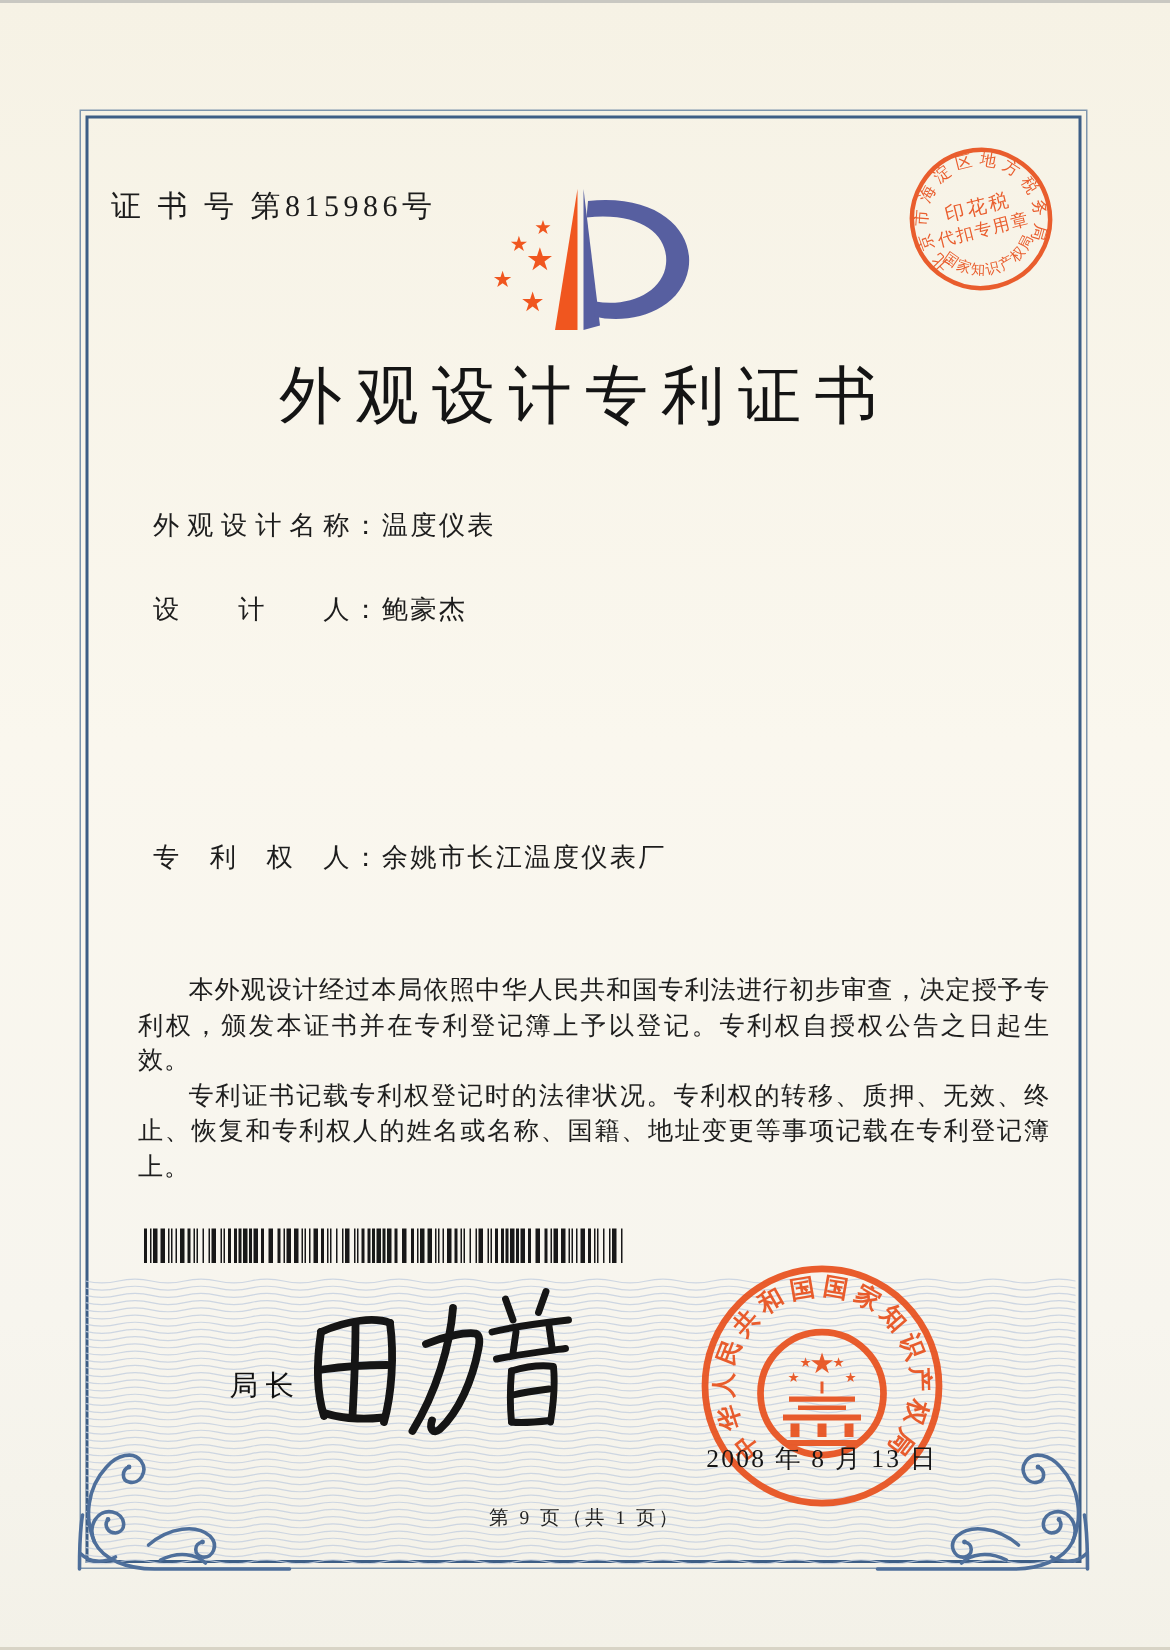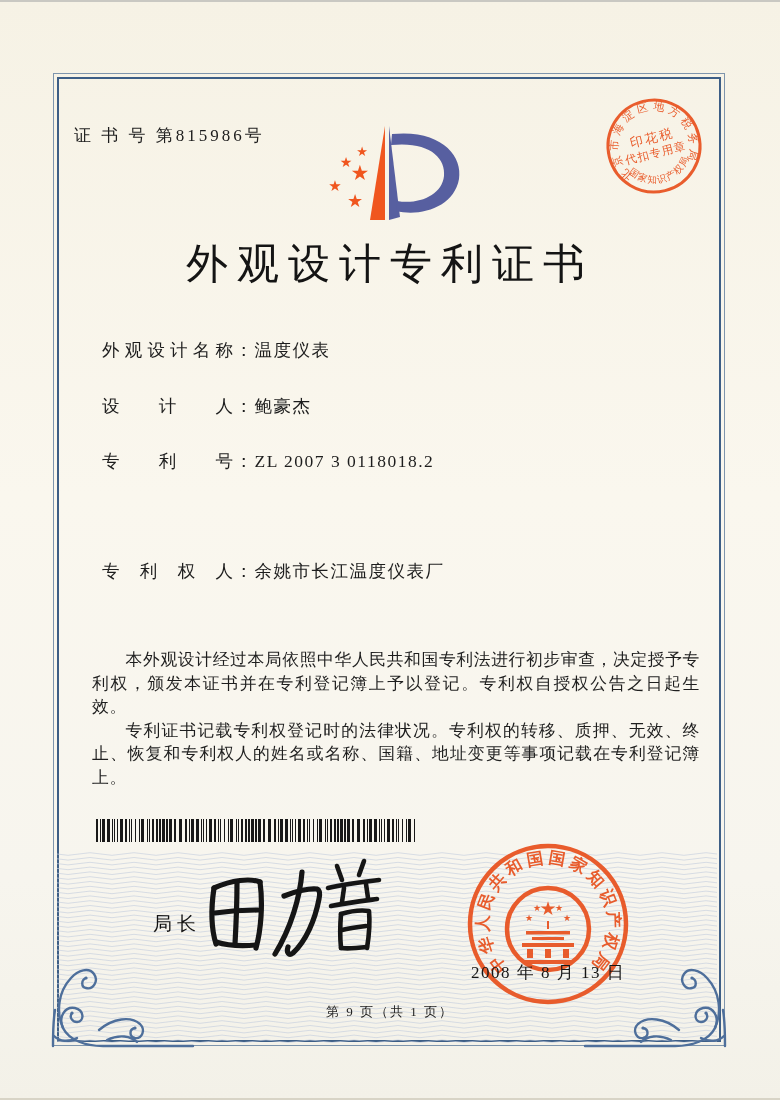--- a/index.html
+++ b/index.html
@@ -8,21 +8,21 @@
     background:linear-gradient(#f6f2e5,#faf7ee 45%,#f7f5ee 80%,#f3f1e8);
     font-family:"Liberation Serif","DejaVu Serif",serif;color:#222;
   }
   .page::before{content:"";position:absolute;top:0;left:0;right:0;height:2px;background:#c9c8c2;}
   .page::after{content:"";position:absolute;bottom:0;left:0;right:0;height:2px;background:#d8d4c6;}
 
   
   .frame-outer{position:absolute;left:53px;top:73px;width:670px;height:971px;border:1px solid #7e95ad;}
   .frame-inner{position:absolute;left:57px;top:77px;width:660px;height:961px;border:2px solid #3d5e86;}
 
-  .cert-no{position:absolute;left:74px;top:124px;font-size:17px;letter-spacing:3px;color:#1c1c1c;text-align:center;}
+  .cert-no{position:absolute;left:74px;top:124px;font-size:20px;letter-spacing:3px;color:#1c1c1c;text-align:center;}
 
   .logo{position:absolute;left:300px;top:110px;}
 
   .stamp-top{position:absolute;left:597px;top:89px;transform:rotate(-14deg);opacity:.92;}
   .stamp-top text{fill:#e8511e;}
 
   .title{position:absolute;left:0;right:0;top:236px;margin:0;text-align:center;
          font-size:42px;font-weight:normal;letter-spacing:9px;color:#141414;}
 
   .field{position:absolute;left:102px;font-size:17.5px;color:#1d1d1d;white-space:nowrap;}
@@ -164,23 +164,20 @@
   </svg>
 
   <h1 class="title">外观设计专利证书</h1>
 
   <div class="field" style="top:338px">
     <span class="flabel">外观设计名称</span><span class="fcolon">：</span><span class="fvalue">温度仪表</span>
   </div>
   <div class="field" style="top:394px">
     <span class="flabel">设计人</span><span class="fcolon">：</span><span class="fvalue">鲍豪杰</span>
   </div>
-  <div class="field" style="top:449px">
-    <span class="flabel">专利号</span><span class="fcolon">：</span><span class="fvalue">ZL 2007 3 0118018.2</span>
-  </div>
   <div class="field" style="top:559px">
     <span class="flabel">专利权人</span><span class="fcolon">：</span><span class="fvalue">余姚市长江温度仪表厂</span>
   </div>
 
   <div class="body-text">
     <p>本外观设计经过本局依照中华人民共和国专利法进行初步审查，决定授予专利权，颁发本证书并在专利登记簿上予以登记。专利权自授权公告之日起生效。</p>
     <p>专利证书记载专利权登记时的法律状况。专利权的转移、质押、无效、终止、恢复和专利权人的姓名或名称、国籍、地址变更等事项记载在专利登记簿上。</p>
   </div>
 
   <div class="barcode">

